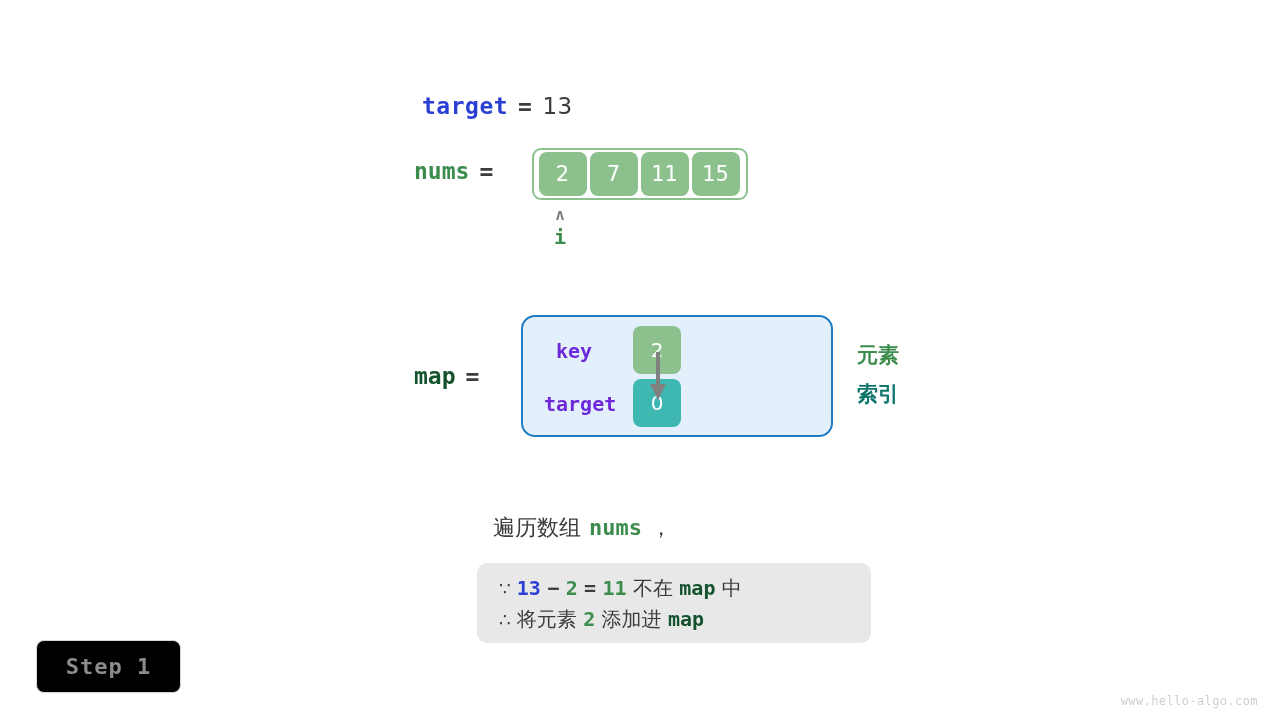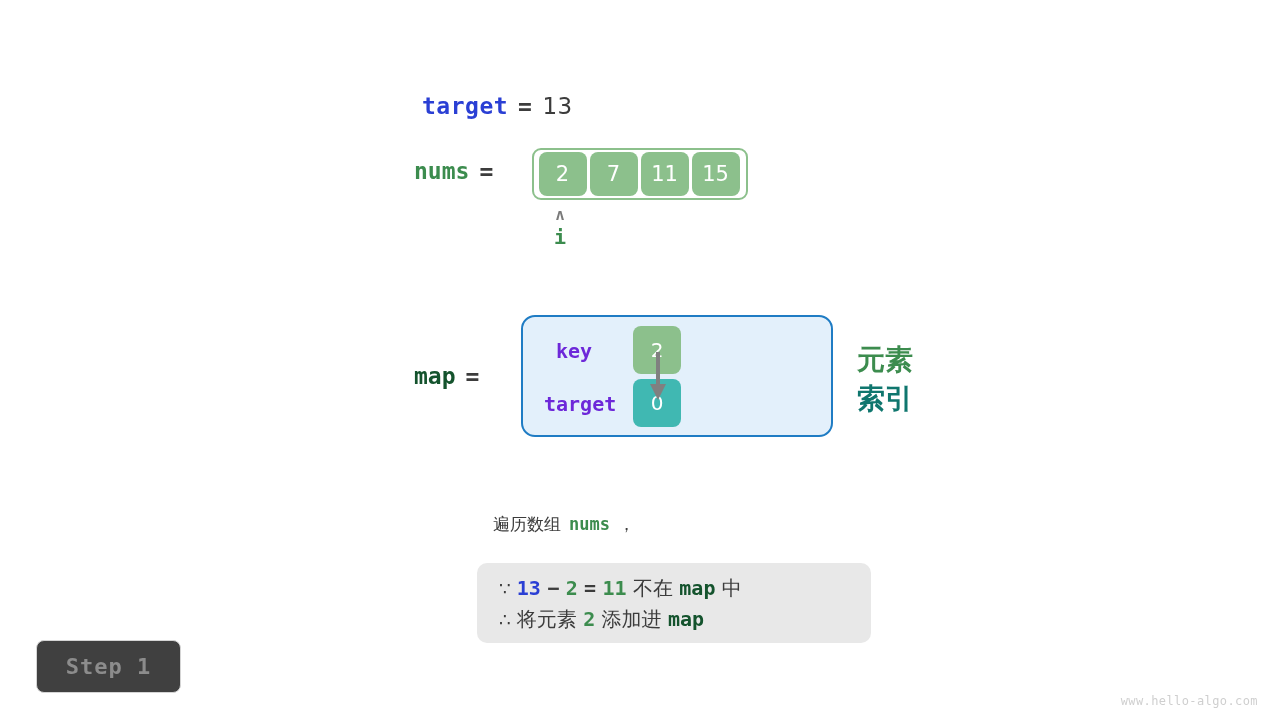--- a/index.html
+++ b/index.html
@@ -129,32 +129,32 @@
     font-family: "DejaVu Sans", "Liberation Sans", sans-serif;
   }
   #map-arrow {
     position: absolute;
     left: 645px; top: 352px;
     width: 26px; height: 52px;
   }
 
   .side-label {
     position: absolute;
-    font-size: 28px;
+    font-size: 21px;
     font-weight: bold;
     font-family: Liberation Mono, monospace;
     text-align: right;
   }
   #label-element { left: 857px; top: 341px; color: #3c8c4e; }
   #label-index   { left: 857px; top: 380px; color: #0f766e; }
 
   
   #desc-line {
     left: 493px; top: 513px;
-    font-size: 17px;
+    font-size: 22px;
     color: #3c3c3c;
     font-family: "DejaVu Sans", "Liberation Sans", sans-serif;
     display: flex; align-items: baseline;
   }
   #desc-line .code {
     font-family: "DejaVu Sans Mono", "Liberation Mono", monospace;
     font-weight: bold;
     margin: 0 8px;
   }
 
@@ -182,21 +182,21 @@
   }
   .sym { color: #3c3c3c; font-size: 18px; }
 
   
   #step-badge {
     position: absolute;
     left: 36px; top: 640px;
     width: 145px; height: 53px;
     border: 1.5px solid #d5d5d5;
     border-radius: 8px;
-    background: #404040;
+    background: #000000;
     display: flex; align-items: center; justify-content: center;
     color: #8c8c8c;
     font-size: 22px;
     font-weight: bold;
     letter-spacing: 1px;
     box-sizing: border-box;
   }
 
   
   #watermark {

